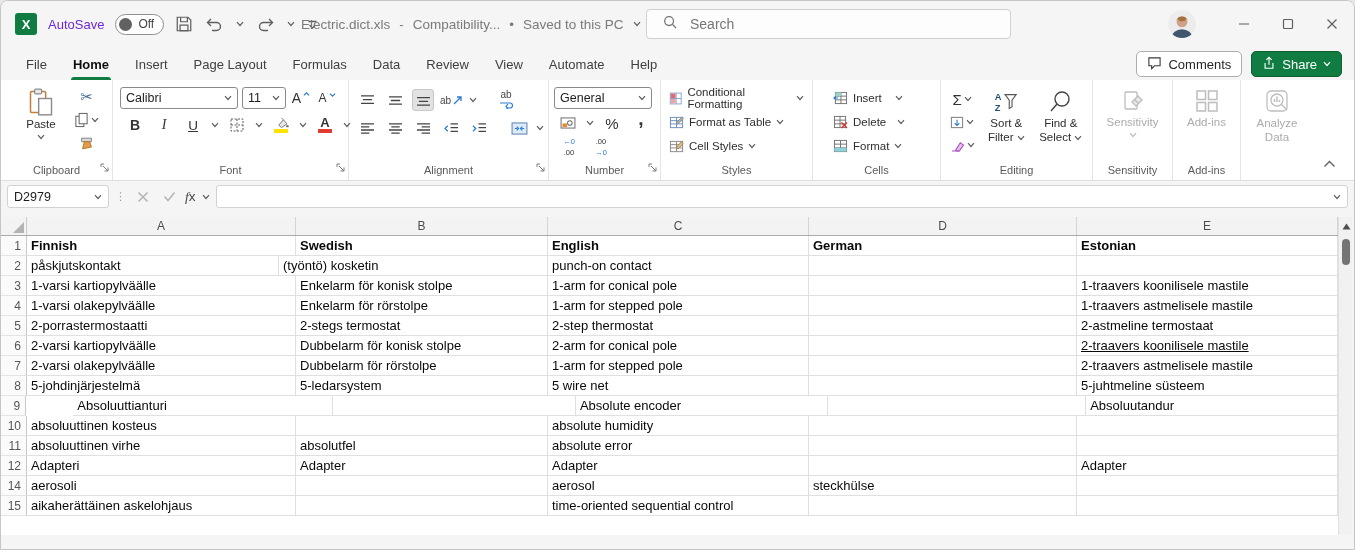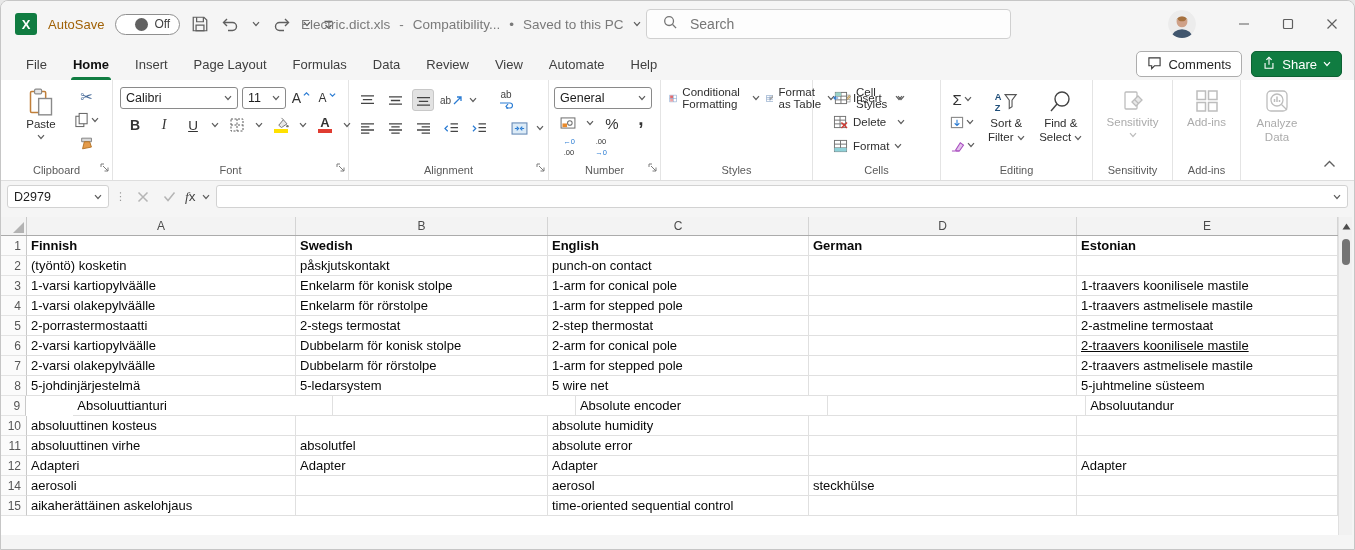--- a/index.html
+++ b/index.html
@@ -5,23 +5,23 @@
   * { margin:0; padding:0; box-sizing:border-box; }
   html,body { background:#e8e8e8; font-family:"Liberation Sans", sans-serif; }
   .window { width:1355px; height:550px; background:#f5f5f5; border:1px solid #c6c6c6;
             border-radius:8px 8px 0 0; overflow:hidden; position:relative; }
 
   
   .titlebar { height:46px; position:relative; background:#f5f5f5; }
   .tb-left { position:absolute; left:14px; top:0; height:46px; display:flex; align-items:center; gap:11px; }
   .xl-logo { width:22px; height:22px; background:#107C41; border-radius:3px; color:#fff;
              font-size:13px; font-weight:bold; display:flex; align-items:center; justify-content:center; }
-  .autosave { color:#a16207; font-size:13px;text-align:right; }
+  .autosave { color:#6d28d9; font-size:13px;text-align:right; }
   .toggle { display:flex; align-items:center; gap:6px; border:1px solid #8f8f8f; border-radius:11px;
-            height:21px; padding:0 9px 0 19px; background:#fff; cursor:pointer; }
+            height:21px; padding:0 9px 0 3px; background:#fff; cursor:pointer; }
   .toggle .knob { width:13px; height:13px; border-radius:50%; background:#616161; }
   .toggle .tstate { font-size:12px; color:#424242; }
   .qicon { display:flex; align-items:center; color:#5f5f5f; }
   .qicon svg { display:block; }
   .tb-title { position:absolute; left:300px; top:0; height:46px; display:flex; align-items:center;
               gap:9px; color:#7a7a7a; font-size:13.5px; white-space:nowrap; }
   .tb-search { position:absolute; left:645px; top:8px; width:365px; height:30px; background:#fdfdfd;
                border:1px solid #d0d0d0; border-radius:4px; display:flex; align-items:center;
                gap:12px; padding-left:16px; color:#767676; font-size:14px; }
   .tb-right { position:absolute; right:0; top:0; height:46px; display:flex; align-items:center; }
@@ -494,21 +494,21 @@
       <div class="rg-label">
           <span>Number</span>
         </div>
       <span class="launcher lch"><svg width="9" height="9" viewBox="0 0 9 9" fill="none" stroke="#7c7c7c" stroke-width="1">
             <path d="M1 1 v-0 M1 1 H4 M1 1 V4"></path>
             <path d="M3 3 8 8 M8 4.5 V8 H4.5"></path>
           </svg></span>
     </div>
 
     <div class="rgroup" style="width:152px">
-      <div class="rg-body" style="flex-direction:row; padding-top:2px;">
+      <div class="rg-body" style="flex-direction:column; padding-top:2px;">
         <div class="listbtn">
           <svg width="15" height="15" viewBox="0 0 16 16" stroke-width="1">
             <rect x="1.5" y="1.5" width="13" height="13" fill="#fff" stroke="#7a9ac8"></rect>
             <rect x="2.2" y="2.2" width="5.6" height="5.6" fill="#e26b6e"></rect>
               <rect x="2.2" y="8.2" width="5.6" height="5.6" fill="#f0a3a5"></rect>
             <path d="M8.5 1.5 V14.5 M1.5 8 H14.5" stroke="#7a9ac8"></path>
           </svg>
           <span>Conditional Formatting</span>
           <span class="cv">
               <svg width="8" height="6" viewBox="0 0 8 6" fill="none" stroke="#5f5f5f" stroke-width="1.2">
@@ -773,22 +773,22 @@
           <div class="row hdr">
             <div class="rowhead">1</div>
             <div class="cell" style="width: 269px;">Finnish</div>
             <div class="cell" style="width: 252px;">Swedish</div>
             <div class="cell" style="width: 261px;">English</div>
             <div class="cell" style="width: 268px;">German</div>
             <div class="cell" style="width: 261px;">Estonian</div>
           </div>
           <div class="row">
             <div class="rowhead">2</div>
+            <div class="cell" style="width: 252px;">påskjutskontakt</div>
             <div class="cell" style="width: 269px;">(työntö) kosketin</div>
-            <div class="cell" style="width: 252px;">påskjutskontakt</div>
             <div class="cell" style="width: 261px;">punch-on contact</div>
             <div class="cell" style="width: 268px;"></div>
             <div class="cell" style="width: 261px;"></div>
           </div>
           <div class="row">
             <div class="rowhead">3</div>
             <div class="cell" style="width: 269px;">1-varsi kartiopylväälle</div>
             <div class="cell" style="width: 252px;">Enkelarm för konisk stolpe</div>
             <div class="cell" style="width: 261px;">1-arm for conical pole</div>
             <div class="cell" style="width: 268px;"></div>

